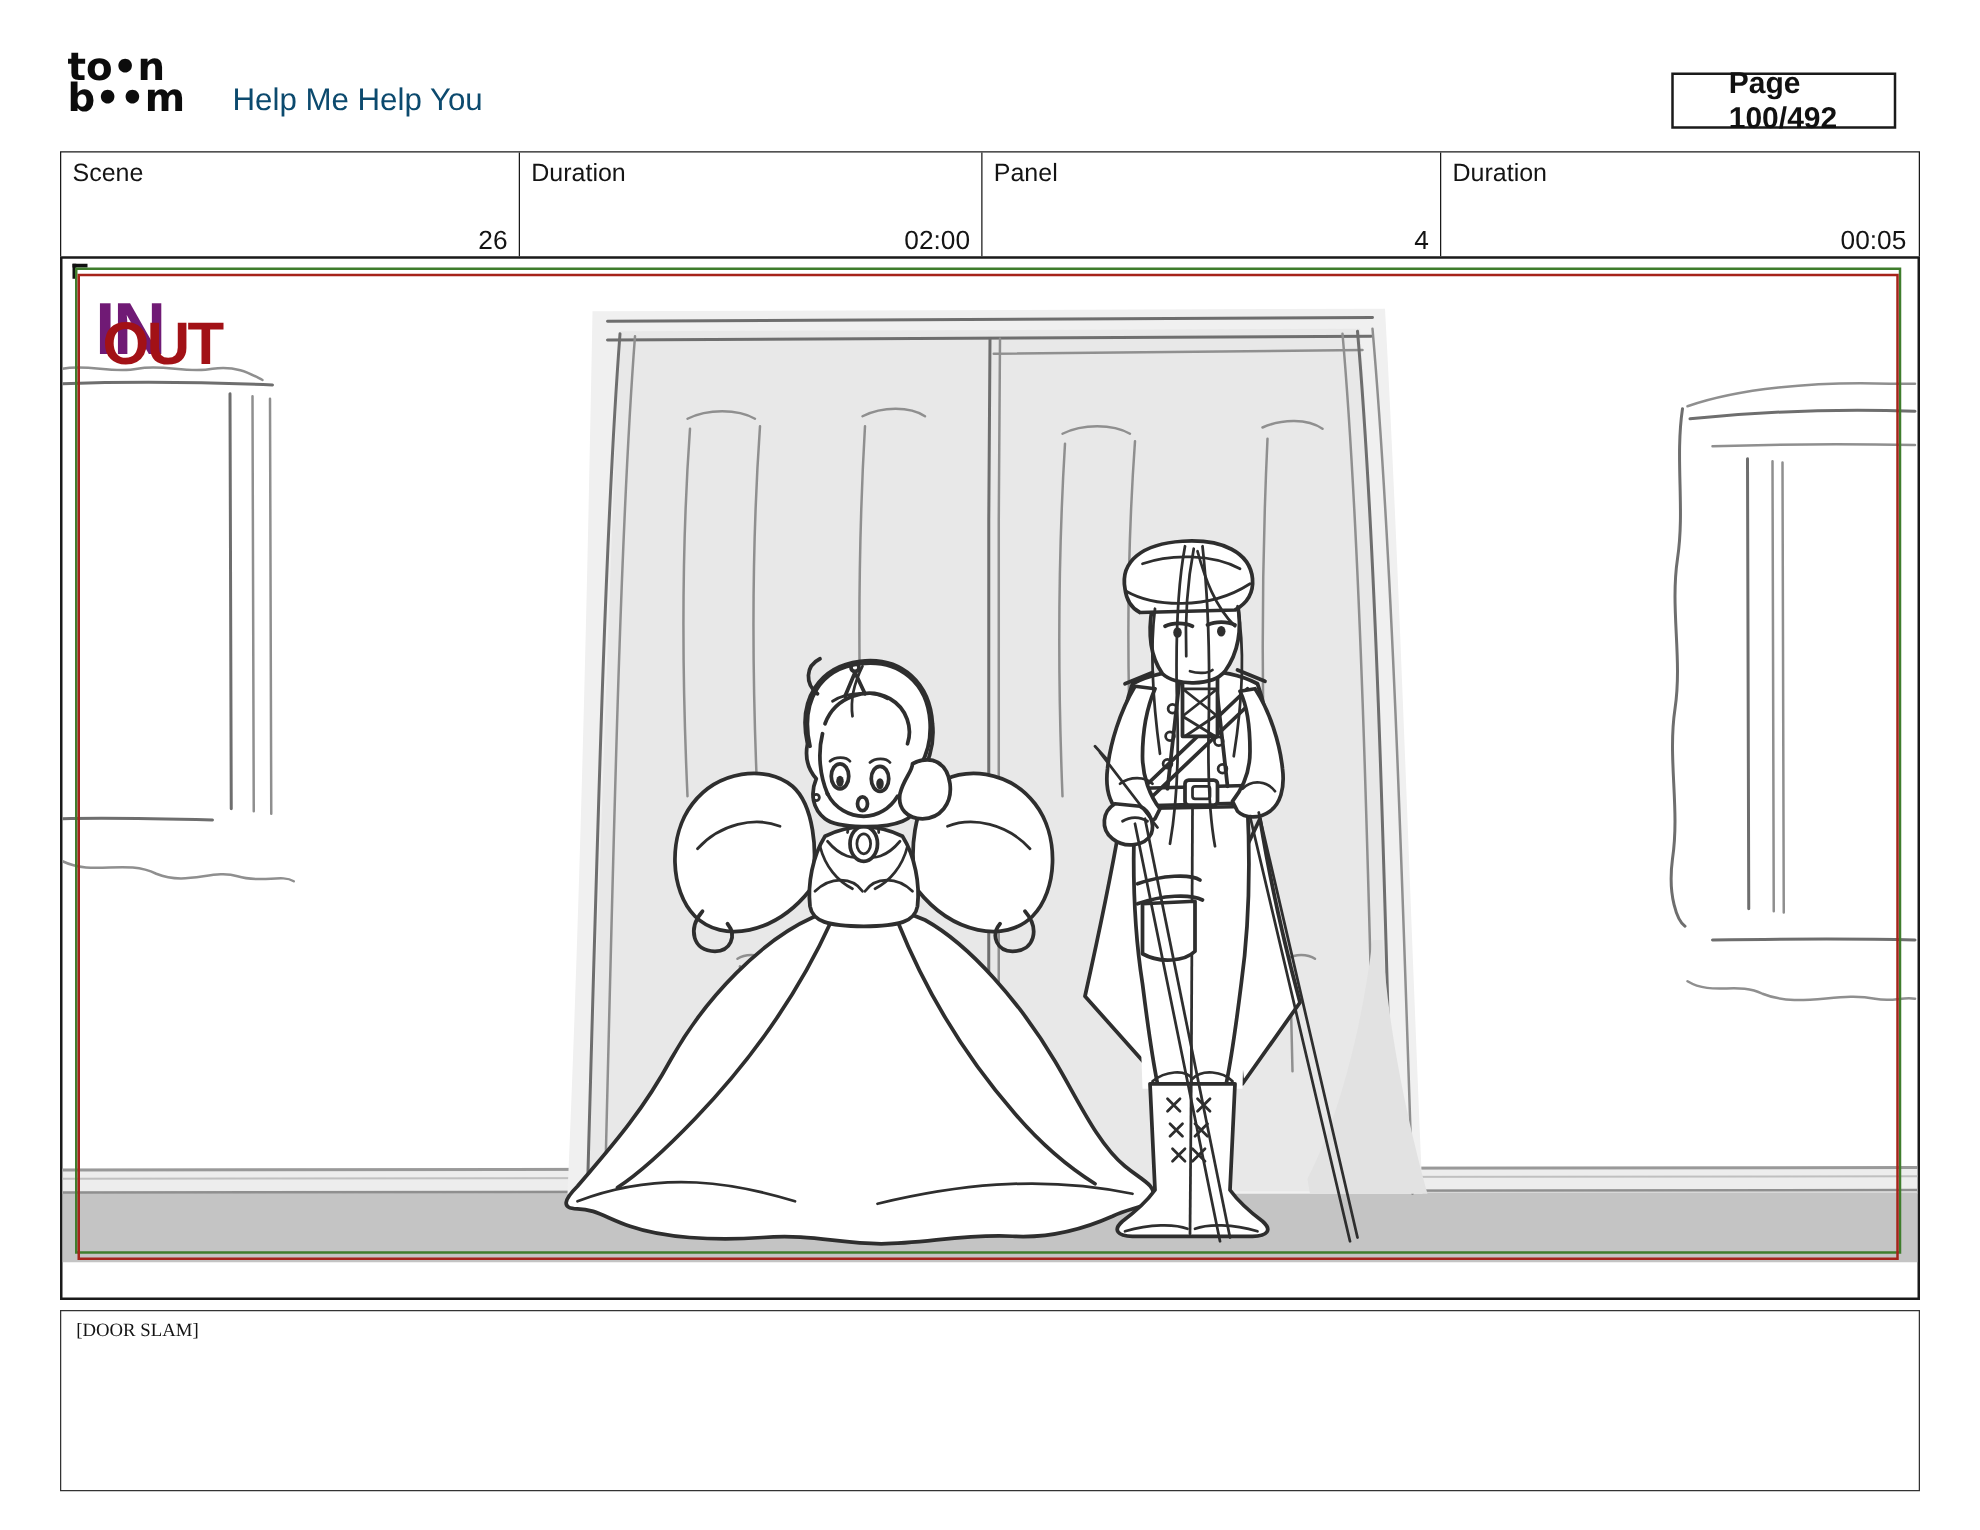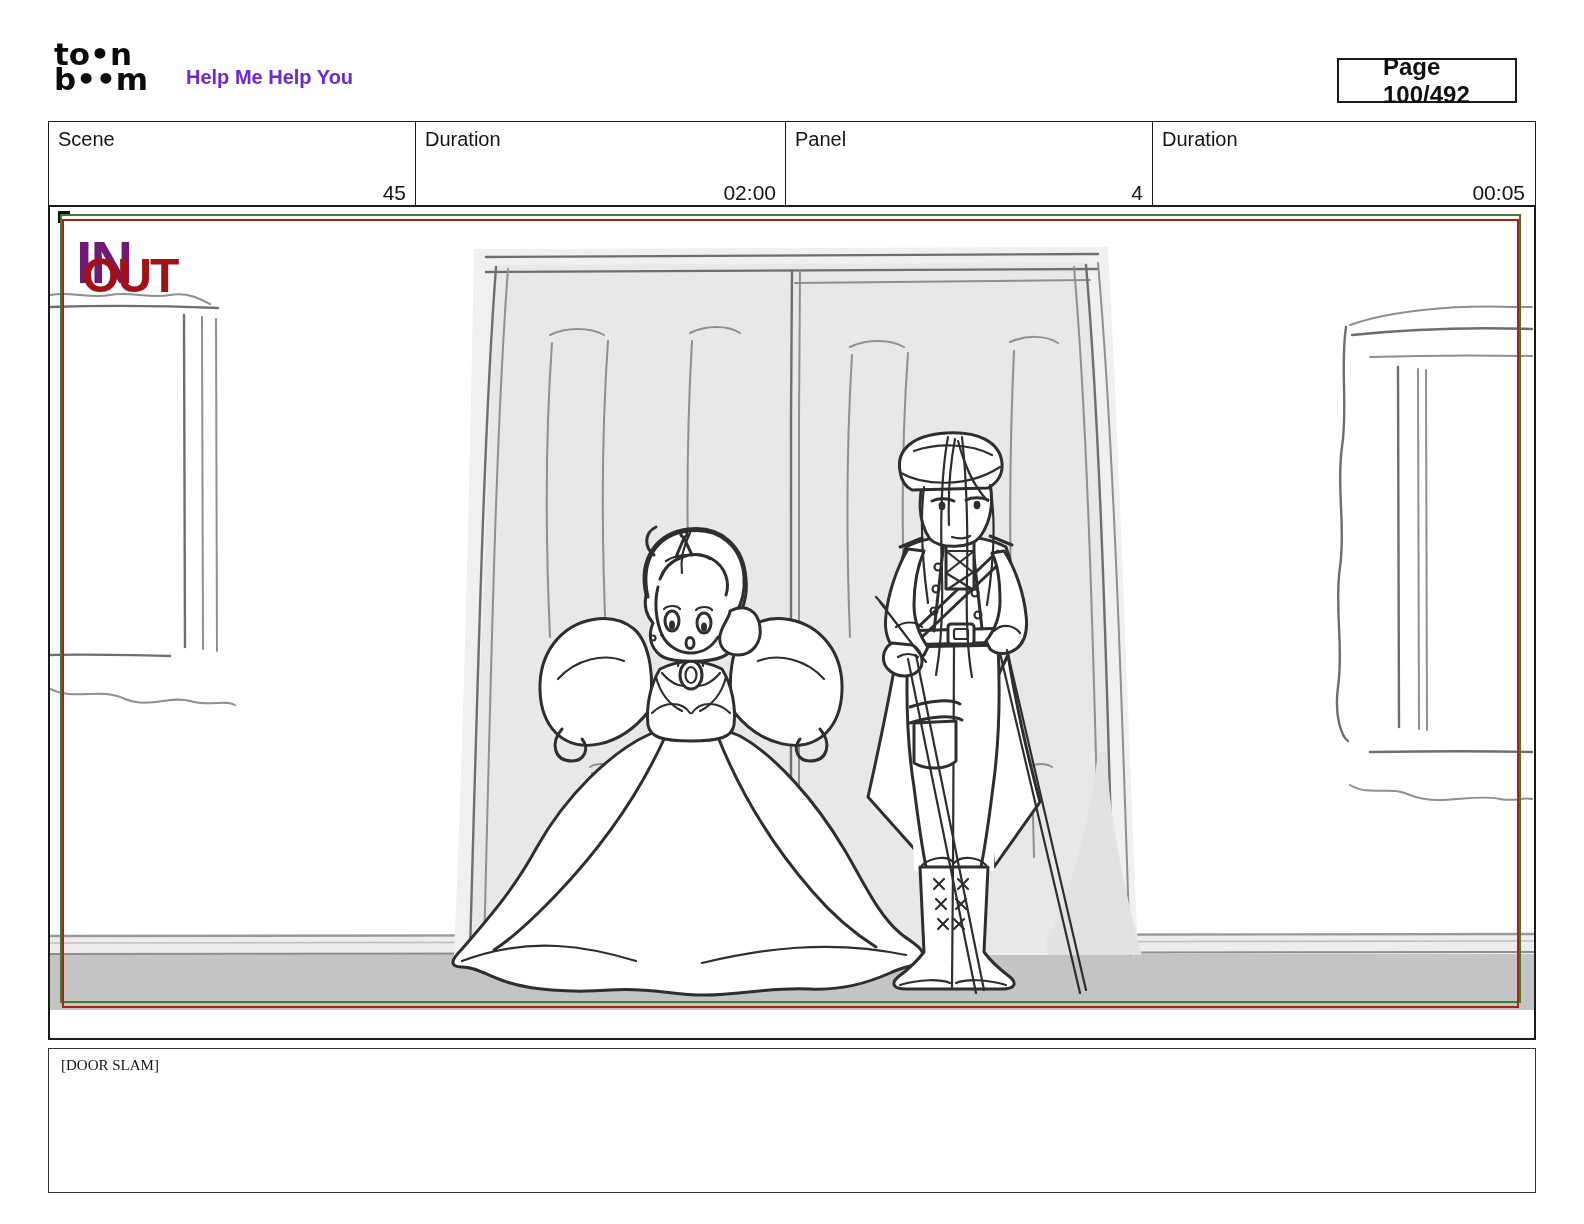--- a/index.html
+++ b/index.html
@@ -3,21 +3,21 @@
 <meta charset="utf-8">
 <style>
   html,body{margin:0;padding:0;background:#ffffff;}
   body{width:1584px;height:1224px;position:relative;font-family:"Liberation Sans",sans-serif;color:#111;overflow:hidden;}
   .abs{position:absolute;}
 
   
   .logo{left:54px;top:42px;width:120px;line-height:0.80;font-family:"DejaVu Sans",sans-serif;
         font-weight:800;font-size:31px;letter-spacing:0px;color:#0c0c0c;}
   .logo span{display:block;}
-  .proj-title{left:186px;top:66px;font-size:20px;font-weight:700;color:#6d28d9;}
+  .proj-title{left:186px;top:66px;font-size:25px;font-weight:400;color:#0c4a6e;}
   .page-box{left:1337px;top:58px;width:180px;height:45px;border:2px solid #1a1a1a;box-sizing:border-box;
             display:flex;align-items:center;justify-content:center;font-size:24px;font-weight:700;padding-left:44px;}
 
   
   .info-row{left:48px;top:121px;width:1488px;height:91px;display:flex;
             border:1.5px solid #1a1a1a;box-sizing:border-box;}
   .info-cell{position:relative;border-right:1.5px solid #1a1a1a;box-sizing:border-box;}
   .info-cell:last-child{border-right:none;}
   .info-cell .lbl{position:absolute;left:9px;top:6px;font-size:20px;color:#141414;}
   .info-cell .val{position:absolute;right:9px;bottom:6px;font-size:21px;color:#141414;}
@@ -52,21 +52,21 @@
   <span>b••m</span>
 </div>
 <div class="abs proj-title">Help Me Help You</div>
 <div class="abs page-box">
   <span>Page 100/492</span>
 </div>
 
 <div class="abs info-row">
   <div class="info-cell w1">
     <span class="lbl">Scene</span>
-    <span class="val">45</span>
+    <span class="val">26</span>
   </div>
   <div class="info-cell w2">
     <span class="lbl">Duration</span>
     <span class="val">02:00</span>
   </div>
   <div class="info-cell w3">
     <span class="lbl">Panel</span>
     <span class="val">4</span>
   </div>
   <div class="info-cell w4">

